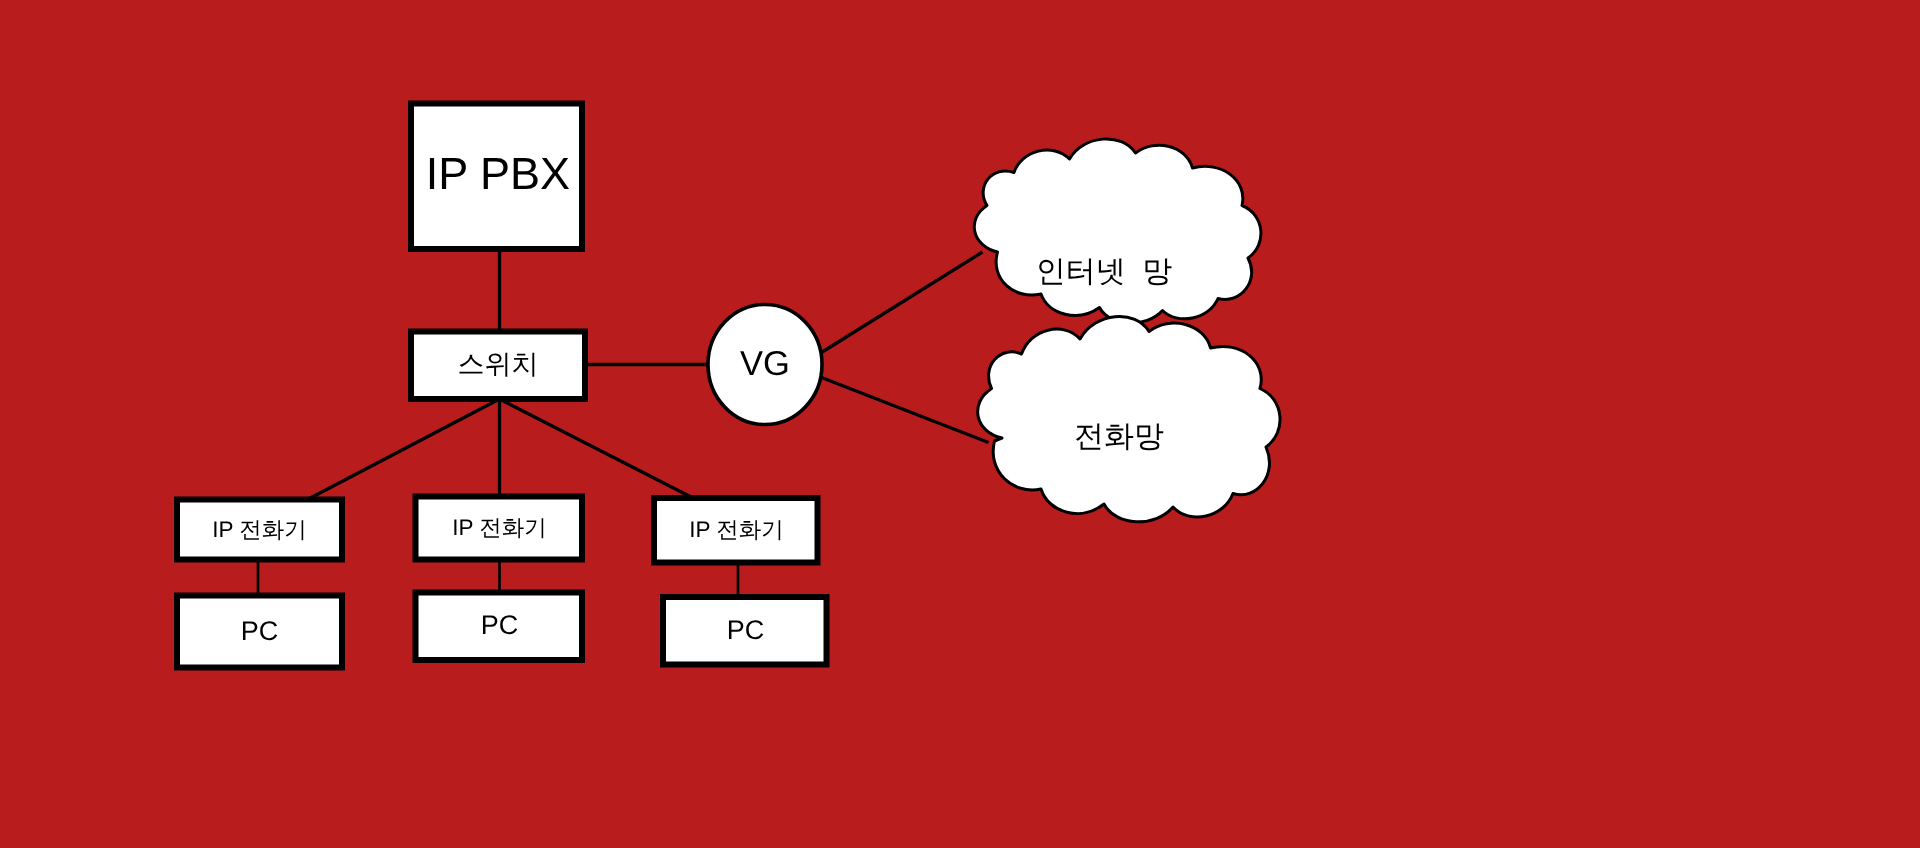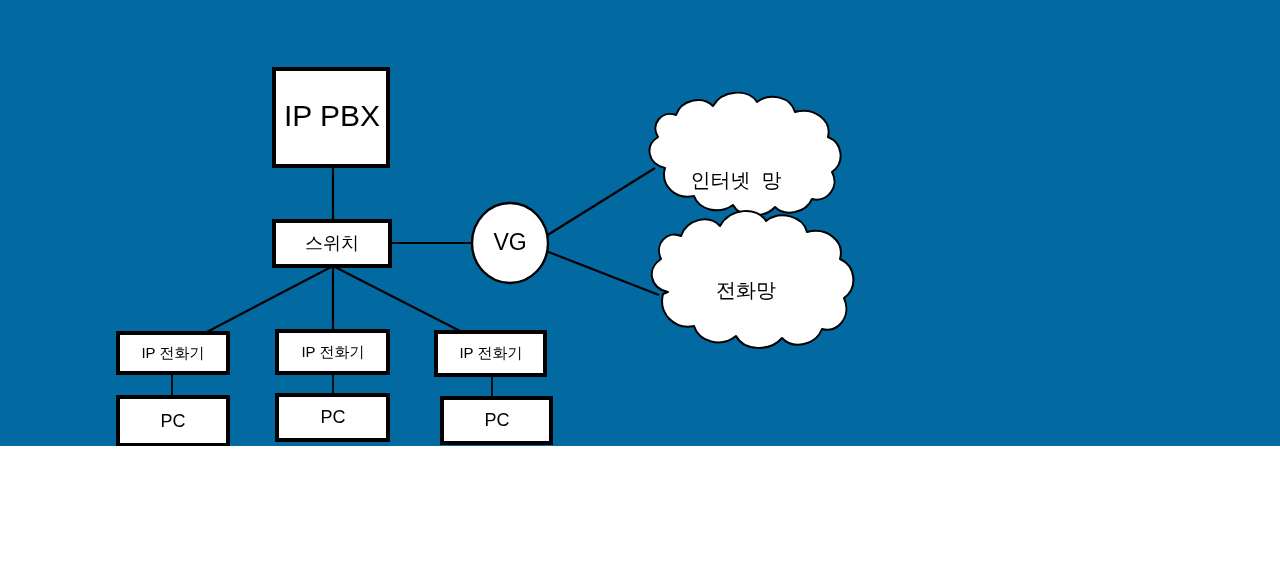--- a/index.html
+++ b/index.html
@@ -7,22 +7,22 @@
     margin: 0;
     padding: 0;
     background: #ffffff;
   }
   body {
     font-family: "Liberation Sans", "DejaVu Sans", sans-serif;
   }
   #canvas {
     position: relative;
     width: 1280px;
-    height: 446px;
-    background: #0369a1;
+    height: 565px;
+    background: #b91c1c;
     overflow: hidden;
   }
   #diagram-svg {
     position: absolute;
     left: 0;
     top: 0;
     width: 1280px;
     height: 565px;
     display: block;
   }

